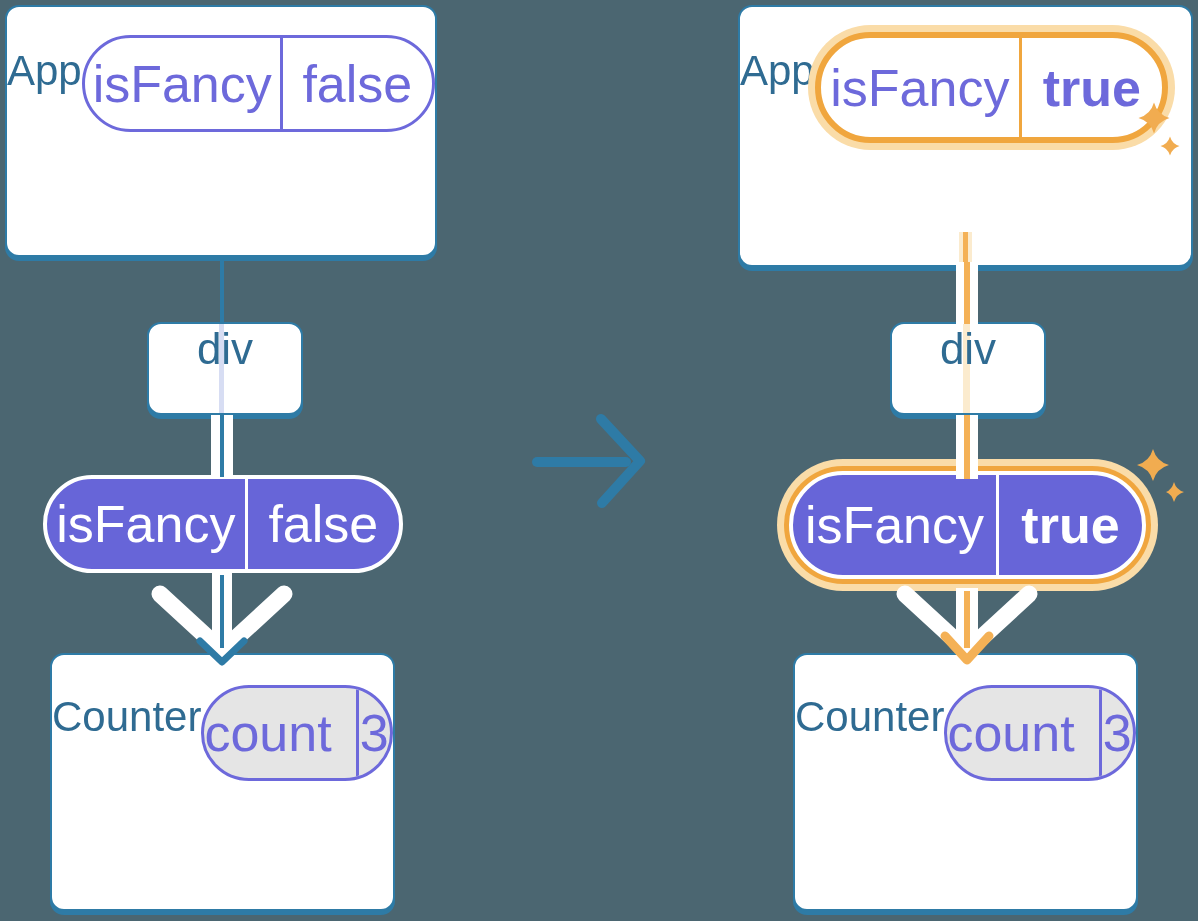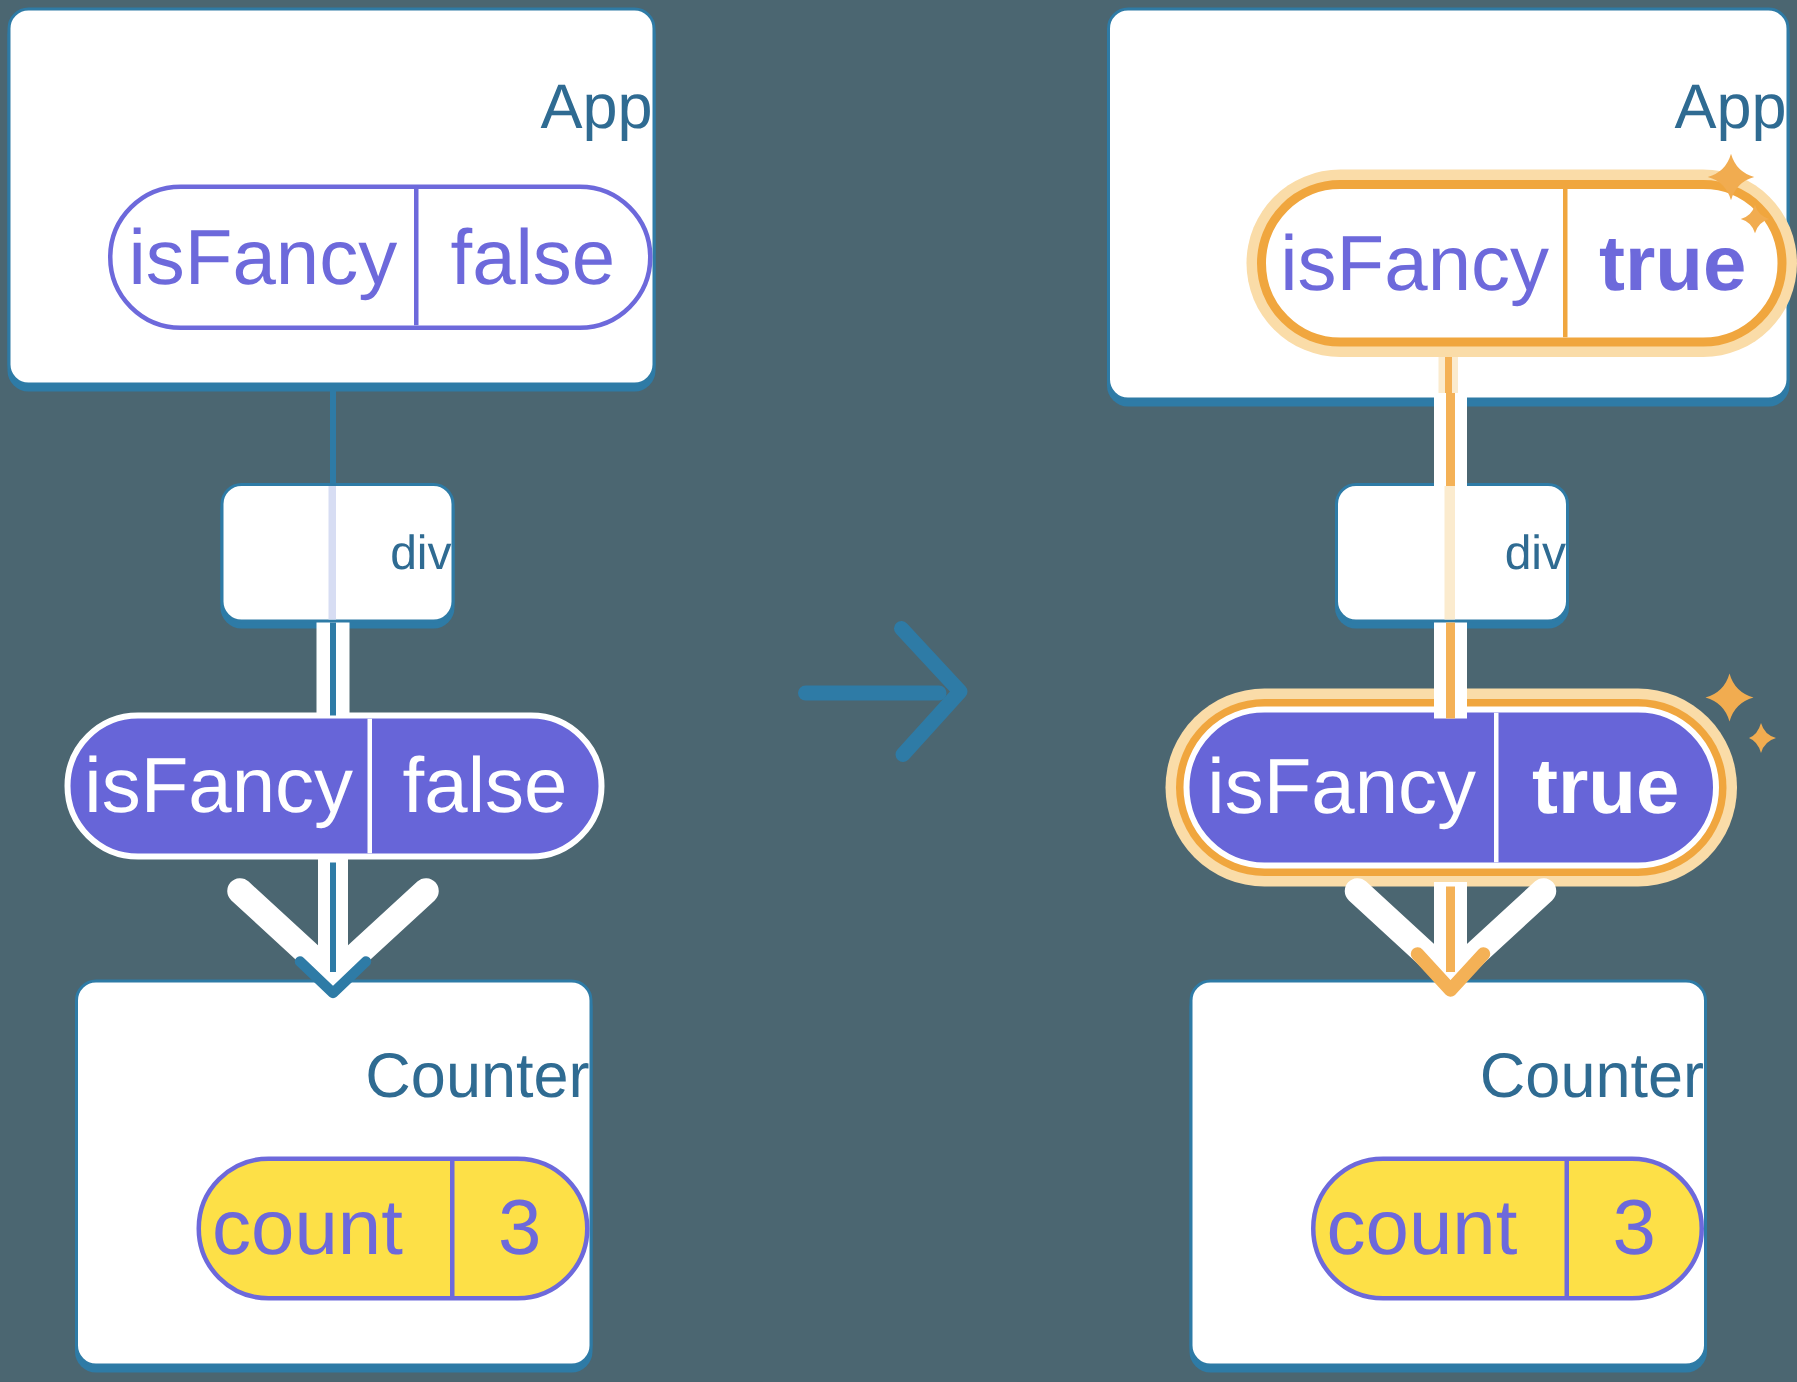--- a/index.html
+++ b/index.html
@@ -10,21 +10,21 @@
   }
   html,body{margin:0;padding:0;background:var(--bg);}
   .canvas{
     position:relative;width:1198px;height:921px;background:var(--bg);
     font-family:"Liberation Sans",sans-serif;overflow:hidden;
   }
   .card{
     position:absolute;box-sizing:border-box;background:#fff;
     border:2px solid var(--blue);border-radius:14px;
     box-shadow:0 4px 0 var(--blue);
-    display:flex;flex-direction:column;align-items:flex-end;
+    display:flex;flex-direction:row;align-items:flex-start;
   }
   .card-title{
     color:var(--title);font-size:42px;line-height:1.15;font-weight:400;
     position:relative;z-index:2;
   }
   .pill{
     position:relative;z-index:2;display:flex;box-sizing:border-box;
     border-radius:999px;overflow:hidden;
   }
   .pill .cell{display:flex;align-items:center;justify-content:center;font-size:52px;}
@@ -32,34 +32,34 @@
 
   
   .app-card-left{left:5px;top:5px;width:432px;height:252px;}
   .app-card-left .card-title{margin-top:40px;}
   .outline-pill{
     width:363px;height:97px;margin-top:28px;background:#fff;
     border:3px solid var(--purple);color:var(--purple);
   }
   .outline-pill .cell.right{width:43%;border-left:3px solid var(--purple);}
   .div-card-left{left:147px;top:322px;width:156px;height:93px;justify-content:center;}
-  .div-card-left .card-title,.div-card-right .card-title{margin-top:0;font-size:32px;}
+  .div-card-left .card-title,.div-card-right .card-title{margin-top:0;font-size:44px;}
   .through-line-lavender{
     position:absolute;left:70px;top:0;bottom:0;width:5px;
     background:var(--lavender);z-index:1;
   }
   .filled-pill{
     position:absolute;left:43px;top:475px;width:360px;height:98px;
     background:var(--indigo);border:4px solid #fff;color:#fff;
   }
   .filled-pill .cell.right{width:43%;border-left:3px solid #fff;}
   .counter-card-left{left:50px;top:653px;width:345px;height:258px;}
   .counter-card-left .card-title,.counter-card-right .card-title{margin-top:38px;}
   .count-pill{
-    width:262px;height:96px;margin-top:30px;background:#fde047;
+    width:262px;height:96px;margin-top:30px;background:#e5e5e5;
     border:3px solid var(--purple);color:var(--purple);gap:24px;
   }
   .count-pill .cell.right{width:34%;border-left:3px solid var(--purple);}
 
   
   .app-card-right{left:738px;top:5px;width:455px;height:262px;}
   .app-card-right .card-title{margin-top:40px;}
   .hl-outline-pill{
     width:353px;height:111px;margin-top:25px;background:#fff;
     border:6px solid var(--orange);color:var(--purple);

